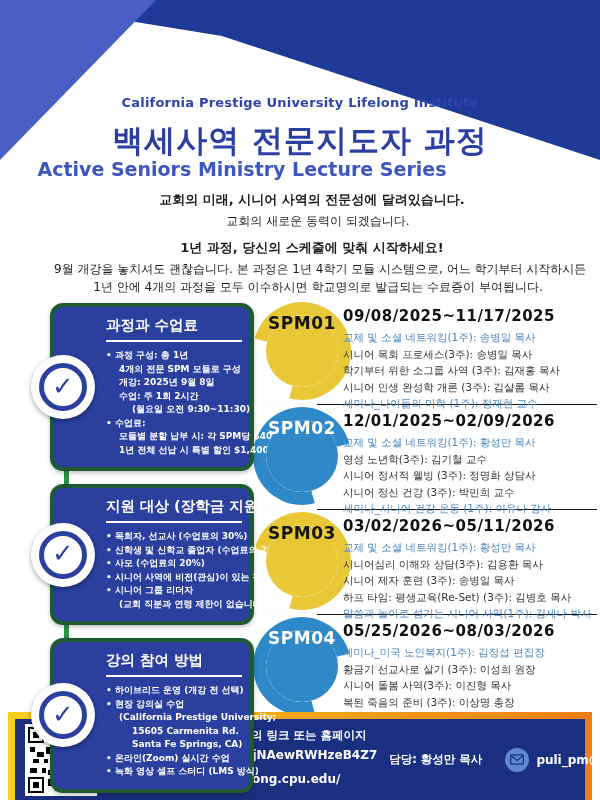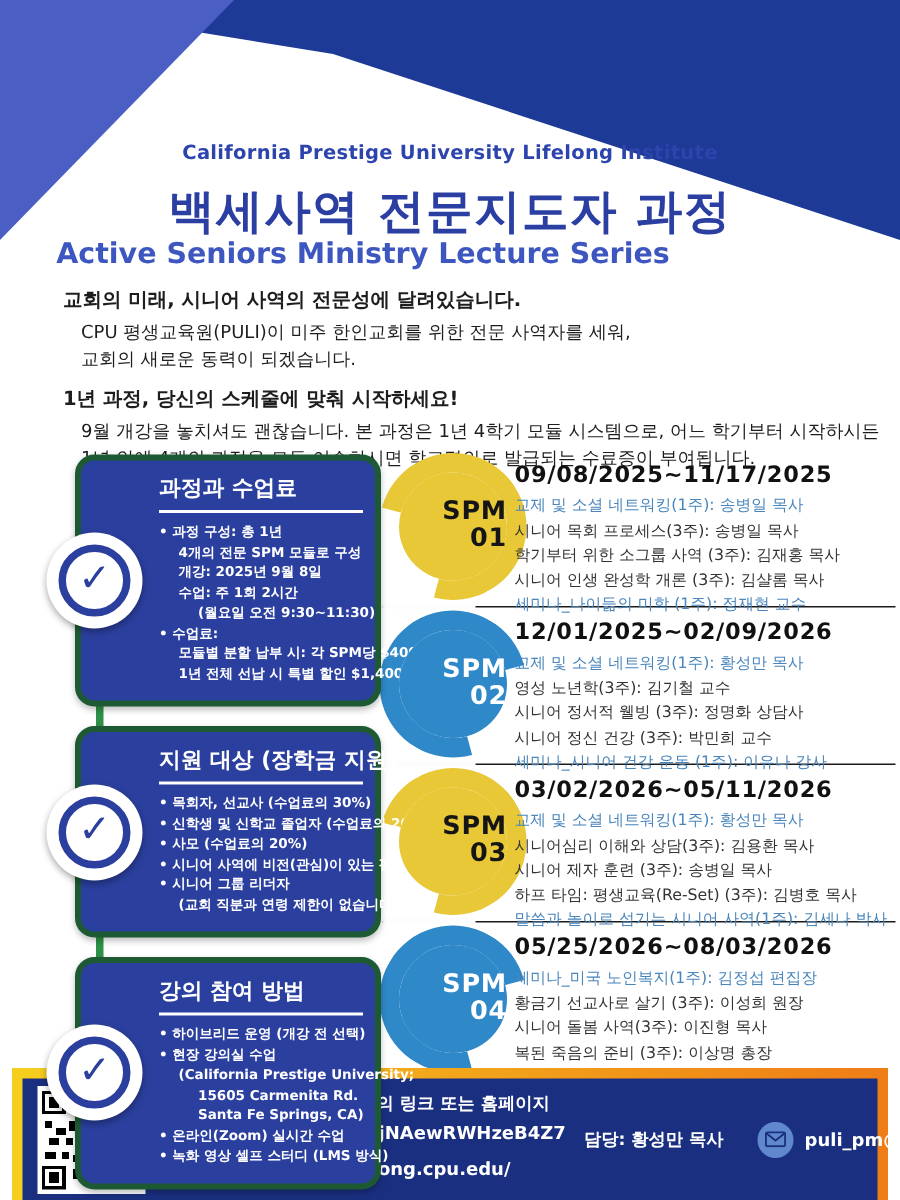--- a/index.html
+++ b/index.html
@@ -13,21 +13,21 @@
   .deco-dark{background:#1d3a96;clip-path:polygon(0 0,100% 0,100% 100%,37% 22.5%);}
   .deco-mid{background:#4a5ec4;clip-path:polygon(0 0,26% 0,0 100%);}
   .institute{position:absolute;top:95px;left:0;width:600px;text-align:center;
     font-size:13px;font-weight:bold;color:#2d44ad;letter-spacing:.2px;}
   .main-title{position:absolute;top:120px;left:0;width:600px;text-align:center;
     font-size:31px;font-weight:bold;color:#2b3fa3;letter-spacing:1px;}
   .sub-title{position:absolute;top:158px;left:0;width:484px;text-align:center;
     font-size:19px;font-weight:bold;color:#3d56c0;}
   
   .intro{position:absolute;top:191px;left:42px;width:540px;color:#1d1d1f;}
-  .intro-sec{margin-bottom:9px;}
+  .intro-sec{margin-bottom:9px;text-align:center;}
   .intro-heading{font-size:13px;font-weight:bold;margin-bottom:3px;}
   .intro-line{font-size:12px;line-height:18px;padding-left:12px;white-space:nowrap;}
   
   .left-col{position:absolute;top:303px;left:28px;width:226px;}
   .green-line{position:absolute;left:36px;top:50px;bottom:60px;width:5px;background:#2f9147;z-index:0;}
   .panel-row{position:relative;margin-bottom:13px;}
   .panel{position:relative;margin-left:22px;background:#2b3f9e;border:4px solid #1d5a34;
     border-radius:13px;padding:9px 8px 10px 52px;color:#fff;z-index:1;
     box-shadow:0 2px 4px rgba(0,0,0,.25);}
   .panel-title{font-size:14.5px;font-weight:bold;border-bottom:2px solid #fff;
@@ -46,21 +46,21 @@
   .right-col{position:absolute;top:300px;left:255px;width:342px;}
   .module{position:relative;height:105px;}
   .module:not(:last-child){border-bottom:1.6px solid #1a1a1a;}
   .module{box-sizing:border-box;}
   .module .divmask{position:absolute;left:0;bottom:-2px;width:62px;height:4px;background:#fdfdfd;}
   .ring{position:absolute;left:-2px;top:2px;width:72px;height:72px;border-radius:50%;
     border-width:13px;border-style:solid;z-index:0;}
   .ring-yellow{border-color:#e9c838;border-left-color:transparent;transform:rotate(-30deg);}
   .ring-blue{border-color:#2f88c8;border-right-color:transparent;transform:rotate(30deg);}
   .badge{position:absolute;left:11px;top:15px;width:72px;height:72px;border-radius:50%;
-    display:flex;flex-direction:column;align-items:flex-end;justify-content:center;
+    display:flex;flex-direction:row;align-items:flex-start;justify-content:center;
     font-weight:bold;font-size:17px;line-height:1.05;letter-spacing:.5px;z-index:1;}
   .badge-yellow{background:#e9c838;color:#151515;}
   .badge-blue{background:#2f88c8;color:#fff;}
   .module-text{position:absolute;left:88px;top:7px;width:254px;}
   .module-date{font-size:15px;font-weight:bold;color:#111;letter-spacing:.5px;margin-bottom:4px;}
   .course-line{font-size:10.5px;color:#333;line-height:16.5px;white-space:nowrap;}
   .course-line.hl{color:#4a86bc;}
   
   .footer{position:absolute;left:8px;top:712px;width:584px;height:88px;
     background:linear-gradient(90deg,#f6cf1e,#ef7d17);padding:0;box-sizing:border-box;}
@@ -83,21 +83,20 @@
   <div class="deco deco-dark"></div>
   <div class="deco deco-mid"></div>
 
   <div class="institute">California Prestige University Lifelong Institute</div>
   <div class="main-title">백세사역 전문지도자 과정</div>
   <div class="sub-title">Active Seniors Ministry Lecture Series</div>
 
   <div class="intro">
       <div class="intro-sec">
         <div class="intro-heading">교회의 미래, 시니어 사역의 전문성에 달려있습니다.</div>
-        <div class="intro-line">CPU 평생교육원(PULI)이 미주 한인교회를 위한 전문 사역자를 세워,</div>
         <div class="intro-line">교회의 새로운 동력이 되겠습니다.</div>
       </div>
       <div class="intro-sec">
         <div class="intro-heading">1년 과정, 당신의 스케줄에 맞춰 시작하세요!</div>
         <div class="intro-line">9월 개강을 놓치셔도 괜찮습니다. 본 과정은 1년 4학기 모듈 시스템으로, 어느 학기부터 시작하시든</div>
         <div class="intro-line">1년 안에 4개의 과정을 모두 이수하시면 학교명의로 발급되는 수료증이 부여됩니다.</div>
       </div>
     </div>
 
   <div class="left-col">

